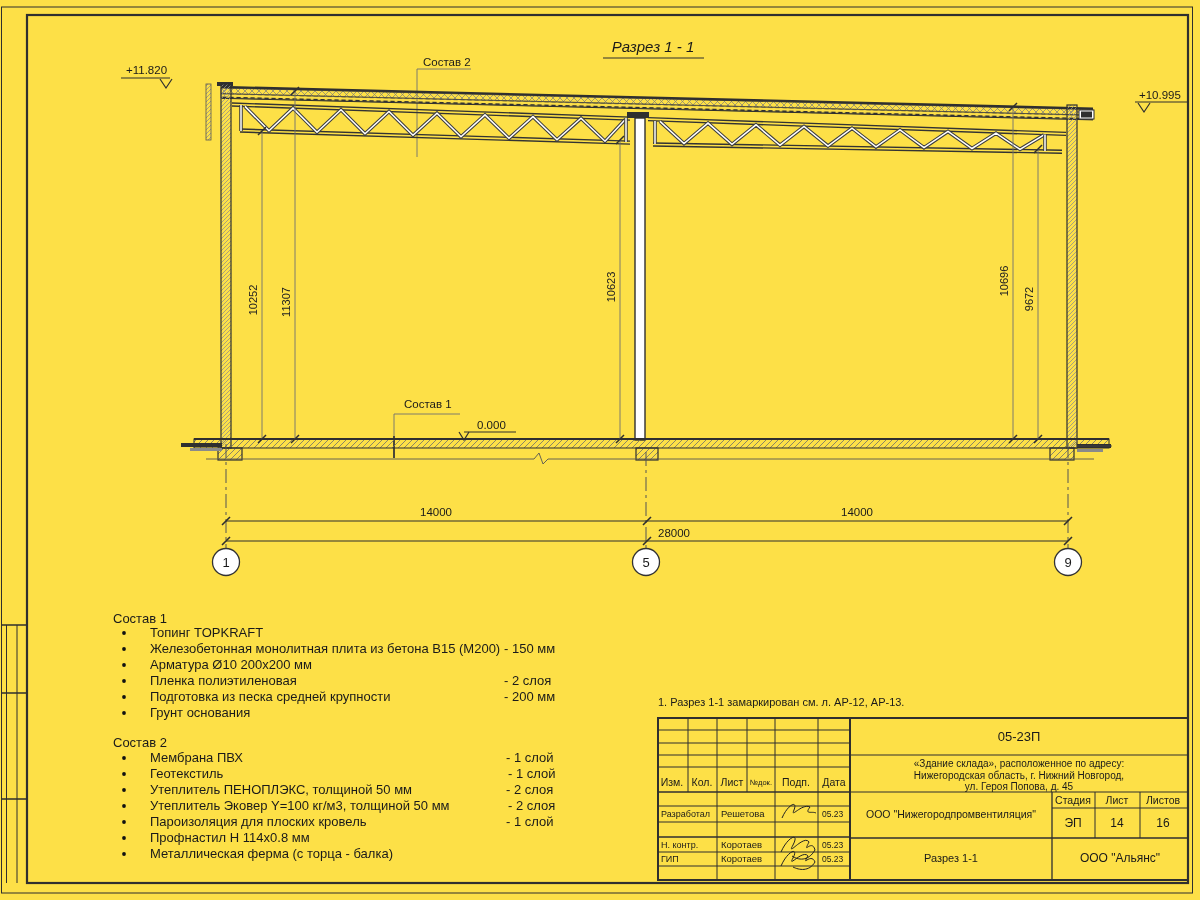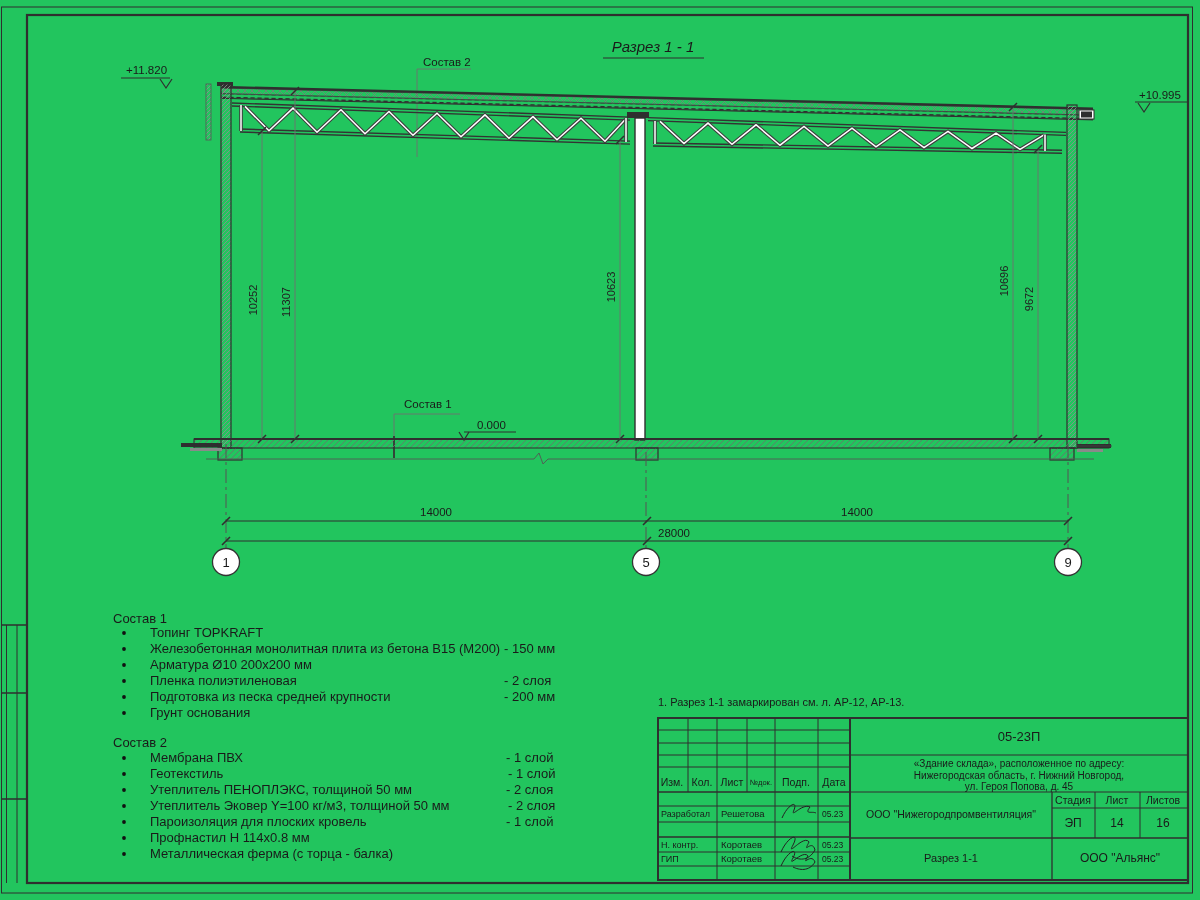--- a/index.html
+++ b/index.html
@@ -1,16 +1,16 @@
 <!DOCTYPE html>
 <html><head>
 <meta charset="utf-8">
 <style>
   html,body{margin:0;padding:0;background:#ffffff;}
-  .sheet{position:relative;width:1200px;height:900px;background:#22c55e;overflow:hidden;
+  .sheet{position:relative;width:1200px;height:900px;background:#fde047;overflow:hidden;
          font-family:"Liberation Sans",sans-serif;}
   svg{position:absolute;left:0;top:0;}
   svg text{font-family:"Liberation Sans",sans-serif;fill:#1a1a1a;}
   .t-title{font-size:15px;font-style:italic;}
   .t-dim{font-size:11.5px;}
   .t-dimv{font-size:11px;fill:#222;}
   .t-mark{font-size:11.5px;}
   .t-list{font-size:13px;}
   .t-listhead{font-size:13px;}
   .t-note{font-size:11px;}

